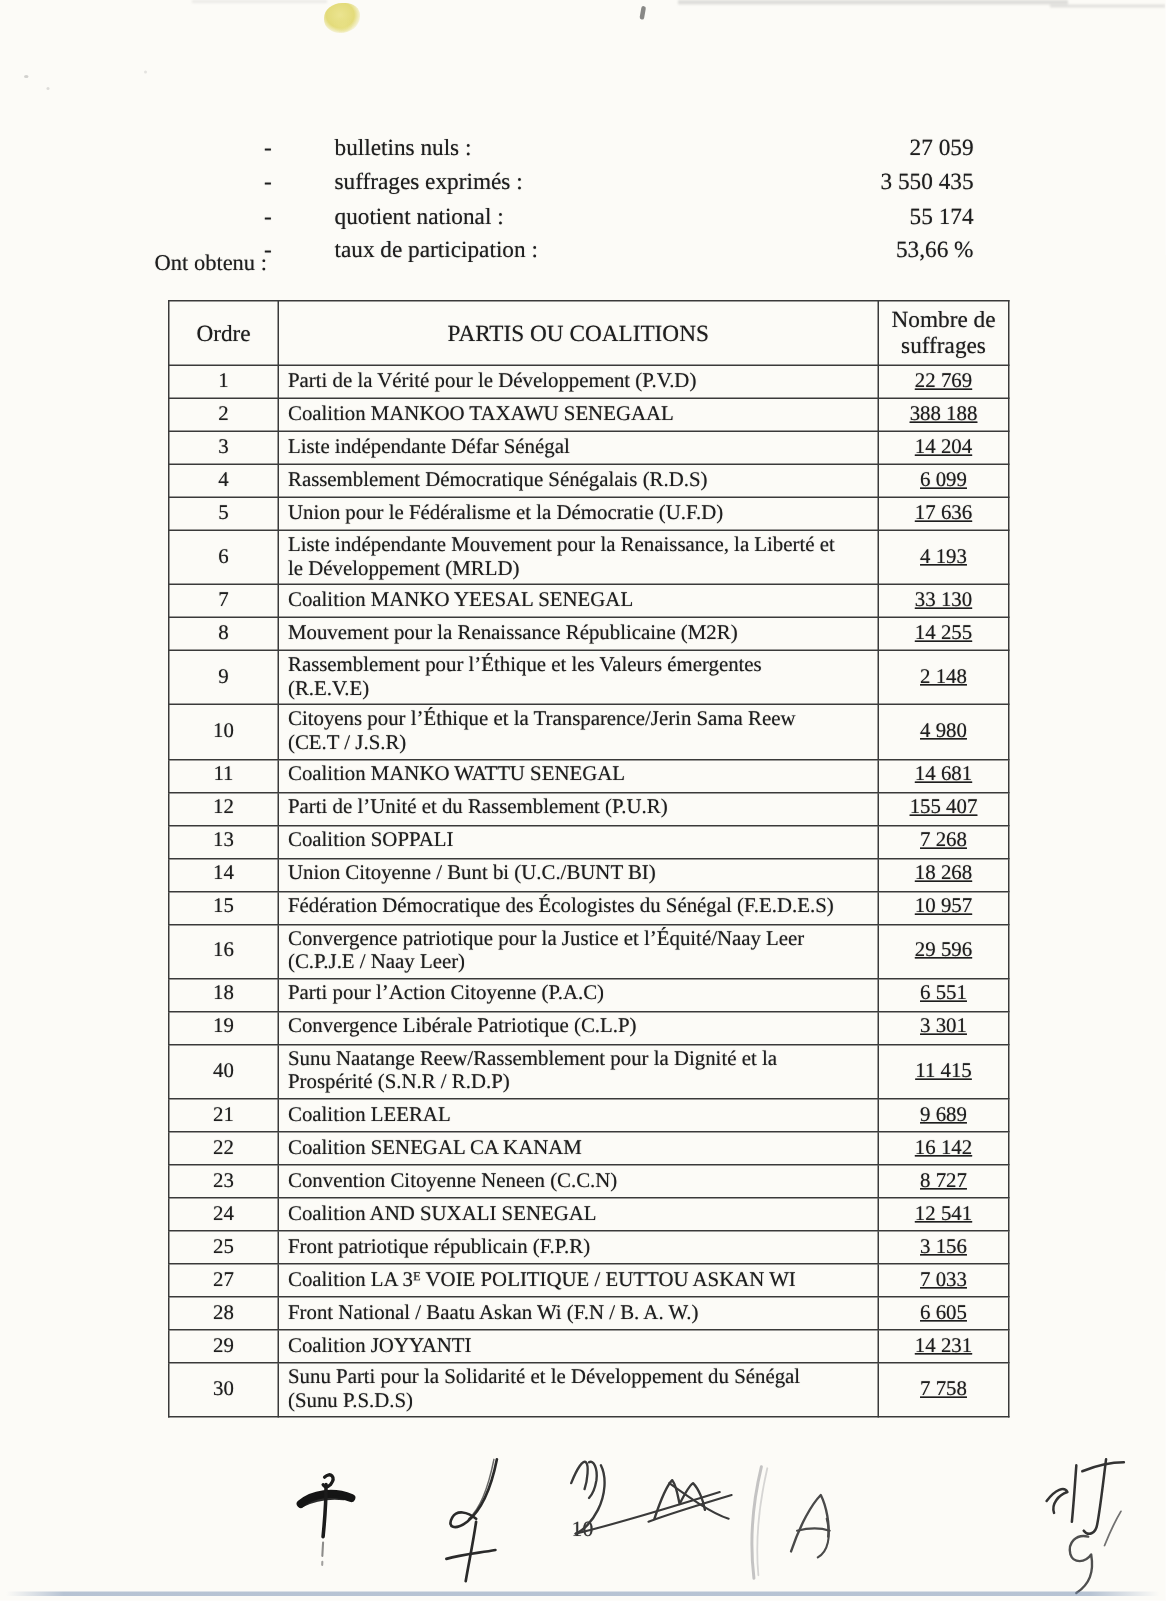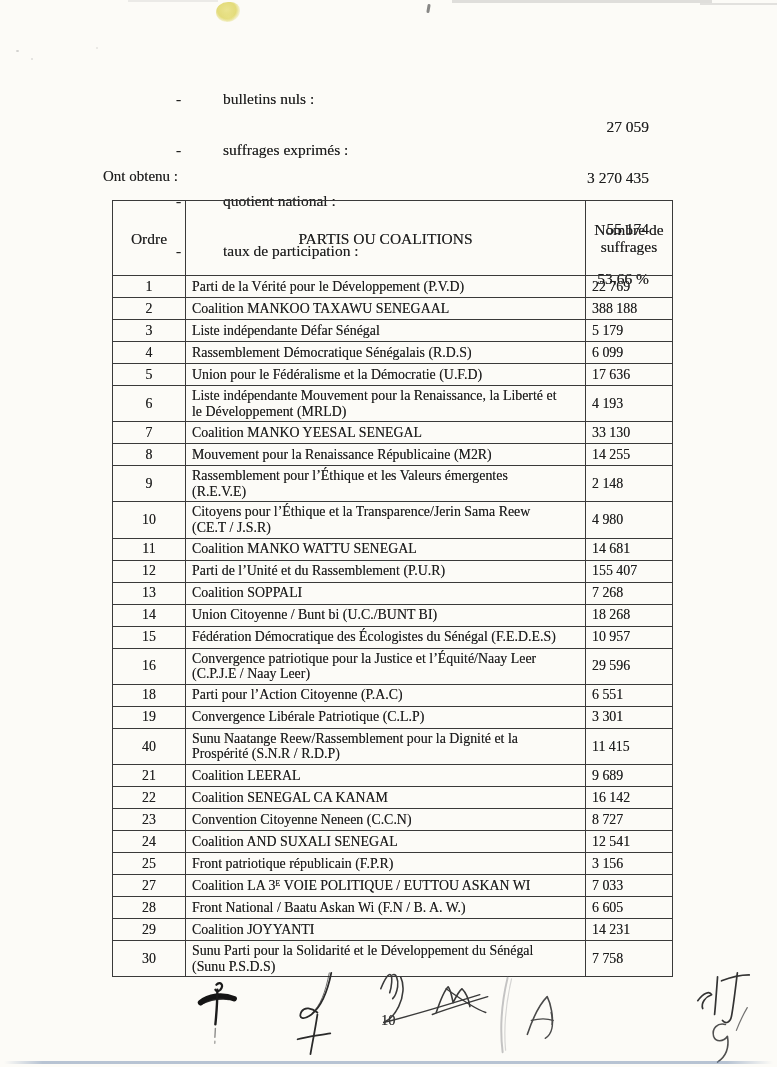--- a/index.html
+++ b/index.html
@@ -39,44 +39,44 @@
   .scan-edge{
     position:absolute;left:4px;top:1061px;width:769px;height:2.5px;
     background:linear-gradient(90deg, rgba(115,140,175,0) 0%, rgba(115,140,175,.5) 5%,
                rgba(115,140,175,.5) 94%, rgba(115,140,175,0) 100%);
   }
   
   .summary{position:absolute;left:176px;top:88px;width:473px;font-size:15.5px;}
   .summary-item{display:flex;line-height:22.8px;}
   .summary-item .bullet{width:34px;}
   .summary-item .label{flex:1;margin-left:13px;}
-  .summary-item .value{text-align:center;white-space:nowrap;margin-top:28px;}
+  .summary-item .value{text-align:center;white-space:nowrap;}
   
   .heading{position:absolute;left:103px;top:168px;font-size:15px;}
   
   table.results{
     position:absolute;left:112px;top:200px;width:560px;
     border-collapse:collapse;table-layout:fixed;
   }
   table.results col.c1{width:73px;}
   table.results col.c2{width:400px;}
   table.results col.c3{width:87px;}
   table.results th,table.results td{
     border:1.4px solid #3a3a3a;
     padding:2px 6px;
     vertical-align:middle;
   }
   table.results th{
     font-weight:normal;font-size:15.5px;line-height:17px;
-    text-align:center;height:38px;padding:18px 4px;
+    text-align:center;height:38px;padding:2px 4px;
   }
   table.results td{font-size:13.9px;line-height:15.6px;height:17px;}
   td.c-order{text-align:center;font-size:14.3px;}
   td.c-party{text-align:left;}
-  td.c-votes{text-align:left;font-size:14.3px;padding-right:7px;white-space:nowrap;}
+  td.c-votes{text-align:center;font-size:14.3px;padding-right:7px;white-space:nowrap;text-decoration:underline;}
   .party-line{display:block;}
   
   .page-number{position:absolute;left:381px;top:1012px;font-size:14.5px;color:#333;}
   .signatures{position:absolute;left:148px;top:963px;width:630px;height:104px;}
   .signatures path{fill:none;stroke-linecap:round;stroke-linejoin:round;}
 </style>
 </head>
 <body>
 
 <div class="page">
@@ -93,21 +93,21 @@
   <div class="summary">
     <div class="summary-item">
       <span class="bullet">-</span>
       <span class="label">bulletins nuls :</span>
       <span class="value">27 059</span>
     </div>
 
     <div class="summary-item">
       <span class="bullet">-</span>
       <span class="label">suffrages exprimés :</span>
-      <span class="value">3 270 435</span>
+      <span class="value">3 550 435</span>
     </div>
 
     <div class="summary-item">
       <span class="bullet">-</span>
       <span class="label">quotient national :</span>
       <span class="value">55 174</span>
     </div>
 
     <div class="summary-item">
       <span class="bullet">-</span>
@@ -149,21 +149,21 @@
       </td>
       <td class="c-votes">388 188</td>
     </tr>
 
     <tr>
       <td class="c-order">3</td>
       <td class="c-party">
         <span class="party-line">Liste indépendante Défar Sénégal</span>
 
       </td>
-      <td class="c-votes">5 179</td>
+      <td class="c-votes">14 204</td>
     </tr>
 
     <tr>
       <td class="c-order">4</td>
       <td class="c-party">
         <span class="party-line">Rassemblement Démocratique Sénégalais (R.D.S)</span>
 
       </td>
       <td class="c-votes">6 099</td>
     </tr>

